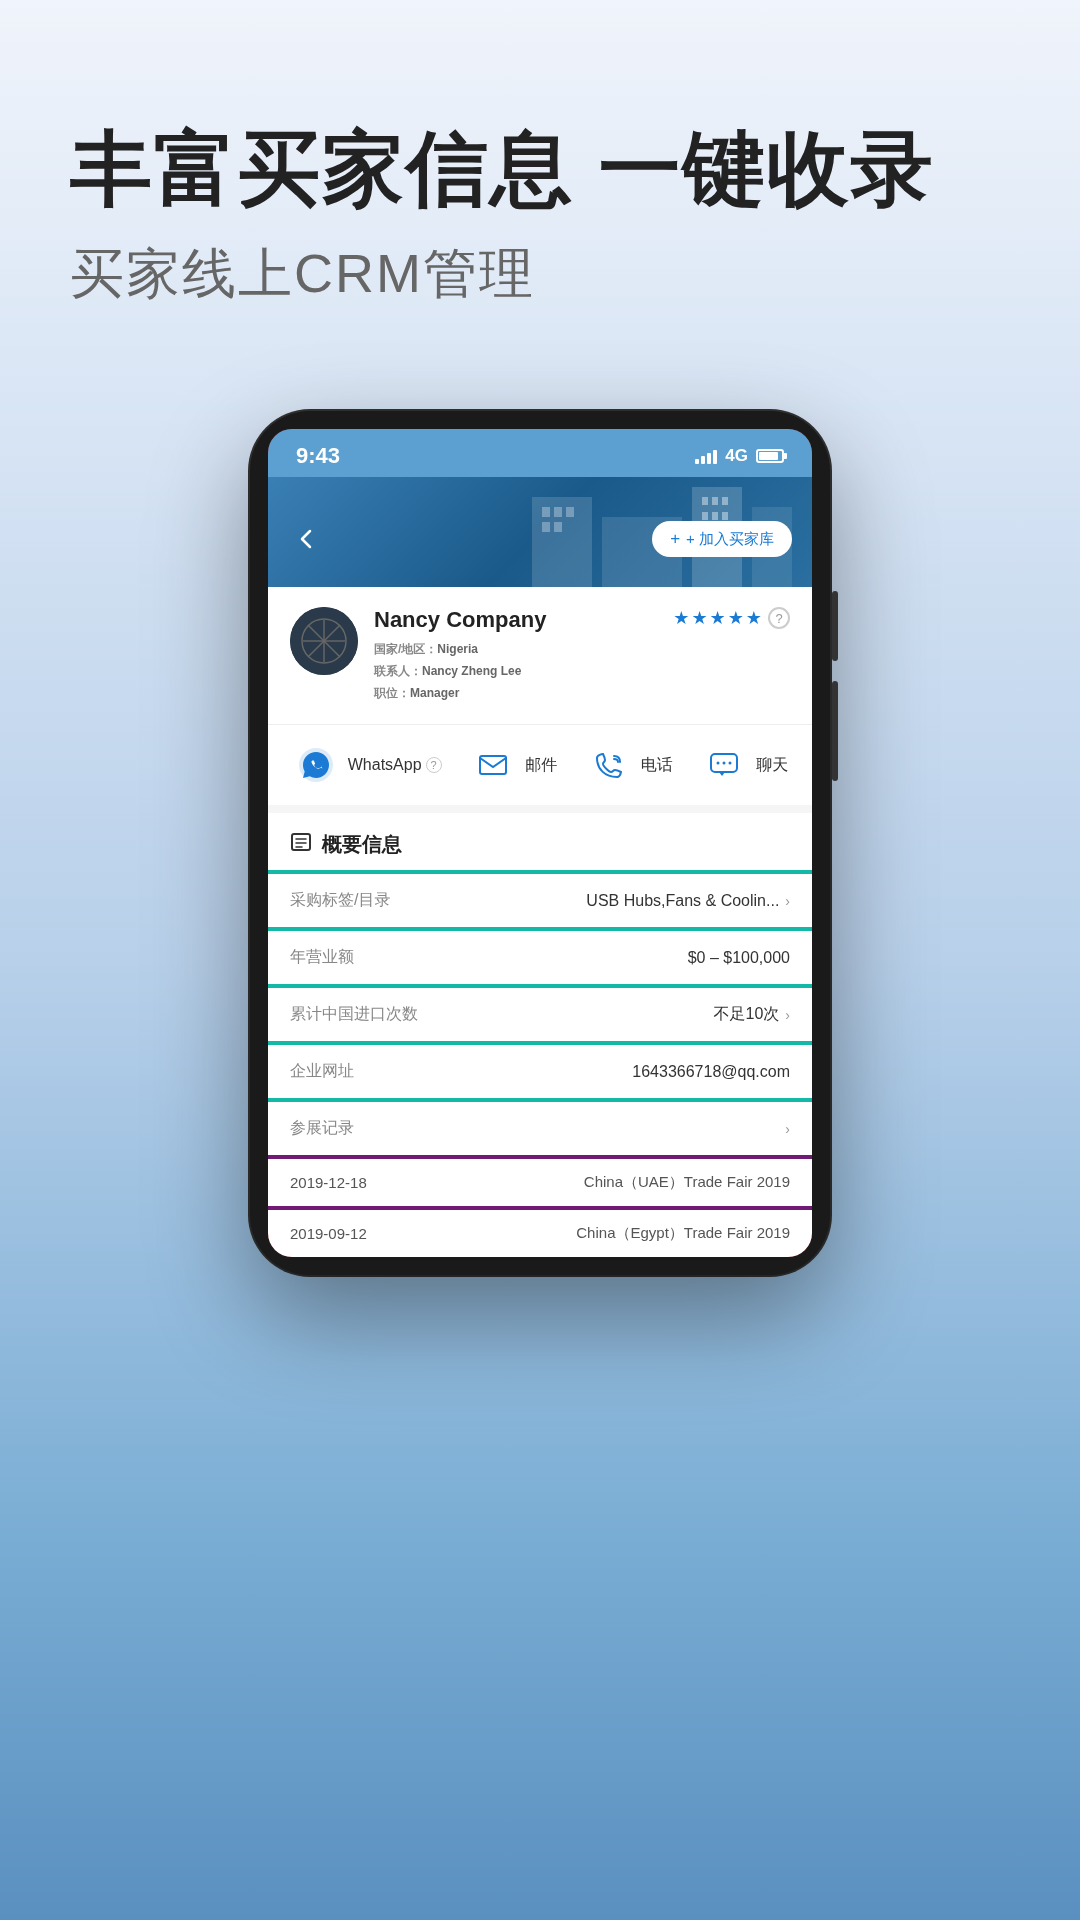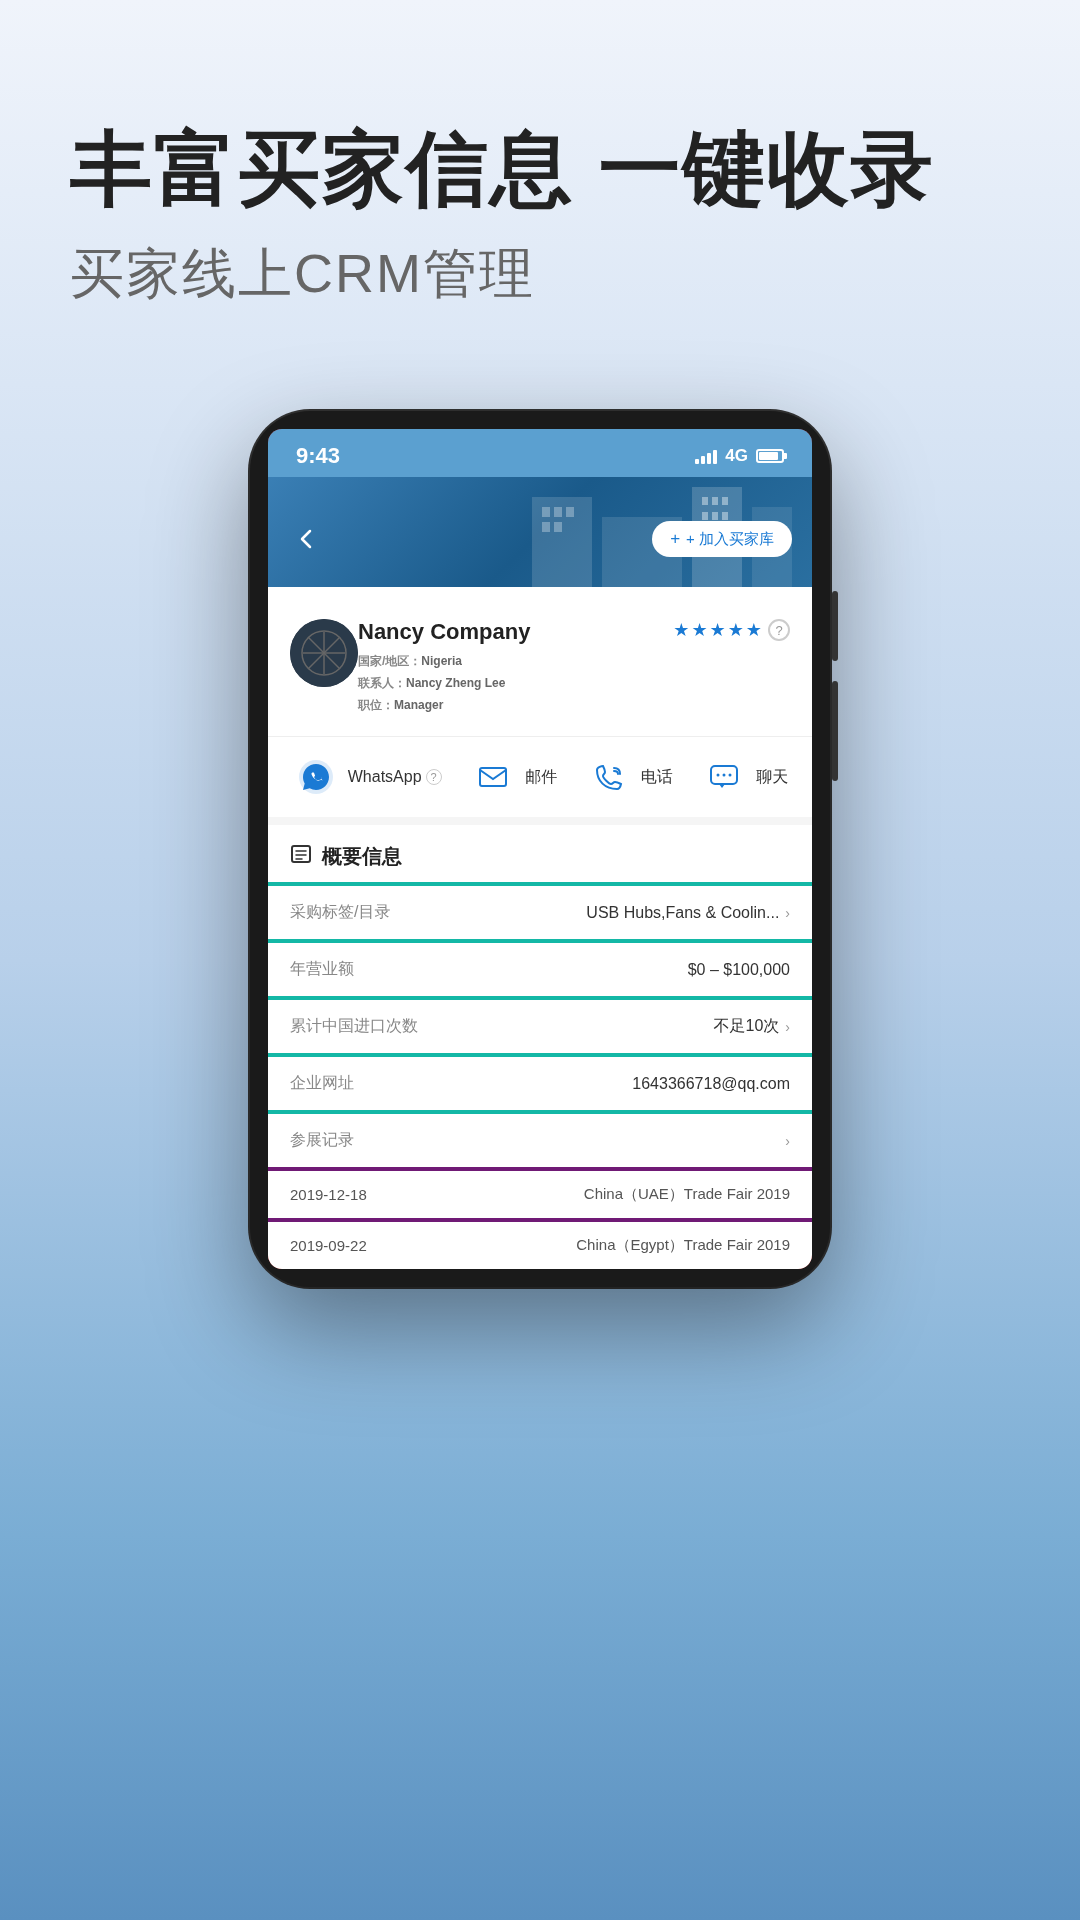--- a/index.html
+++ b/index.html
@@ -61,21 +61,21 @@
       width: 580px;
       background: #1a1a1a;
       border-radius: 60px;
       padding: 18px;
       box-shadow: 0 40px 100px rgba(0,0,0,0.4), 0 0 0 2px #333;
       position: relative;
     }
 
     .phone-screen {
       background: #b91c1c;
-      border-radius: 14px;
+      border-radius: 24px;
       overflow: hidden;
       width: 100%;
     }
 
     
     .status-bar {
       display: flex;
       justify-content: space-between;
       align-items: center;
       padding: 14px 28px 8px 28px;
@@ -196,21 +196,21 @@
     .company-card {
       background: #fff;
       margin: 0;
       padding: 20px 22px;
       border-bottom: 1px solid #eee;
     }
 
     .company-header {
       display: flex;
       align-items: flex-start;
-      margin-top: 12px;
+      gap: 16px;
     }
 
     .company-avatar {
       width: 68px;
       height: 68px;
       background: #2a3a4a;
       border-radius: 50%;
       flex-shrink: 0;
       display: flex;
       align-items: center;
@@ -616,21 +616,21 @@
               <span class="chevron">›</span>
             </span>
           </div>
 
           <div class="trade-row">
             <span class="trade-date">2019-12-18</span>
             <span class="trade-event">China（UAE）Trade Fair 2019</span>
           </div>
 
           <div class="trade-row">
-            <span class="trade-date">2019-09-22</span>
+            <span class="trade-date">2019-09-12</span>
             <span class="trade-event">China（Egypt）Trade Fair 2019</span>
           </div>
 
         </div>
 
       </div>
     </div>
   </div>
 
 </div>

